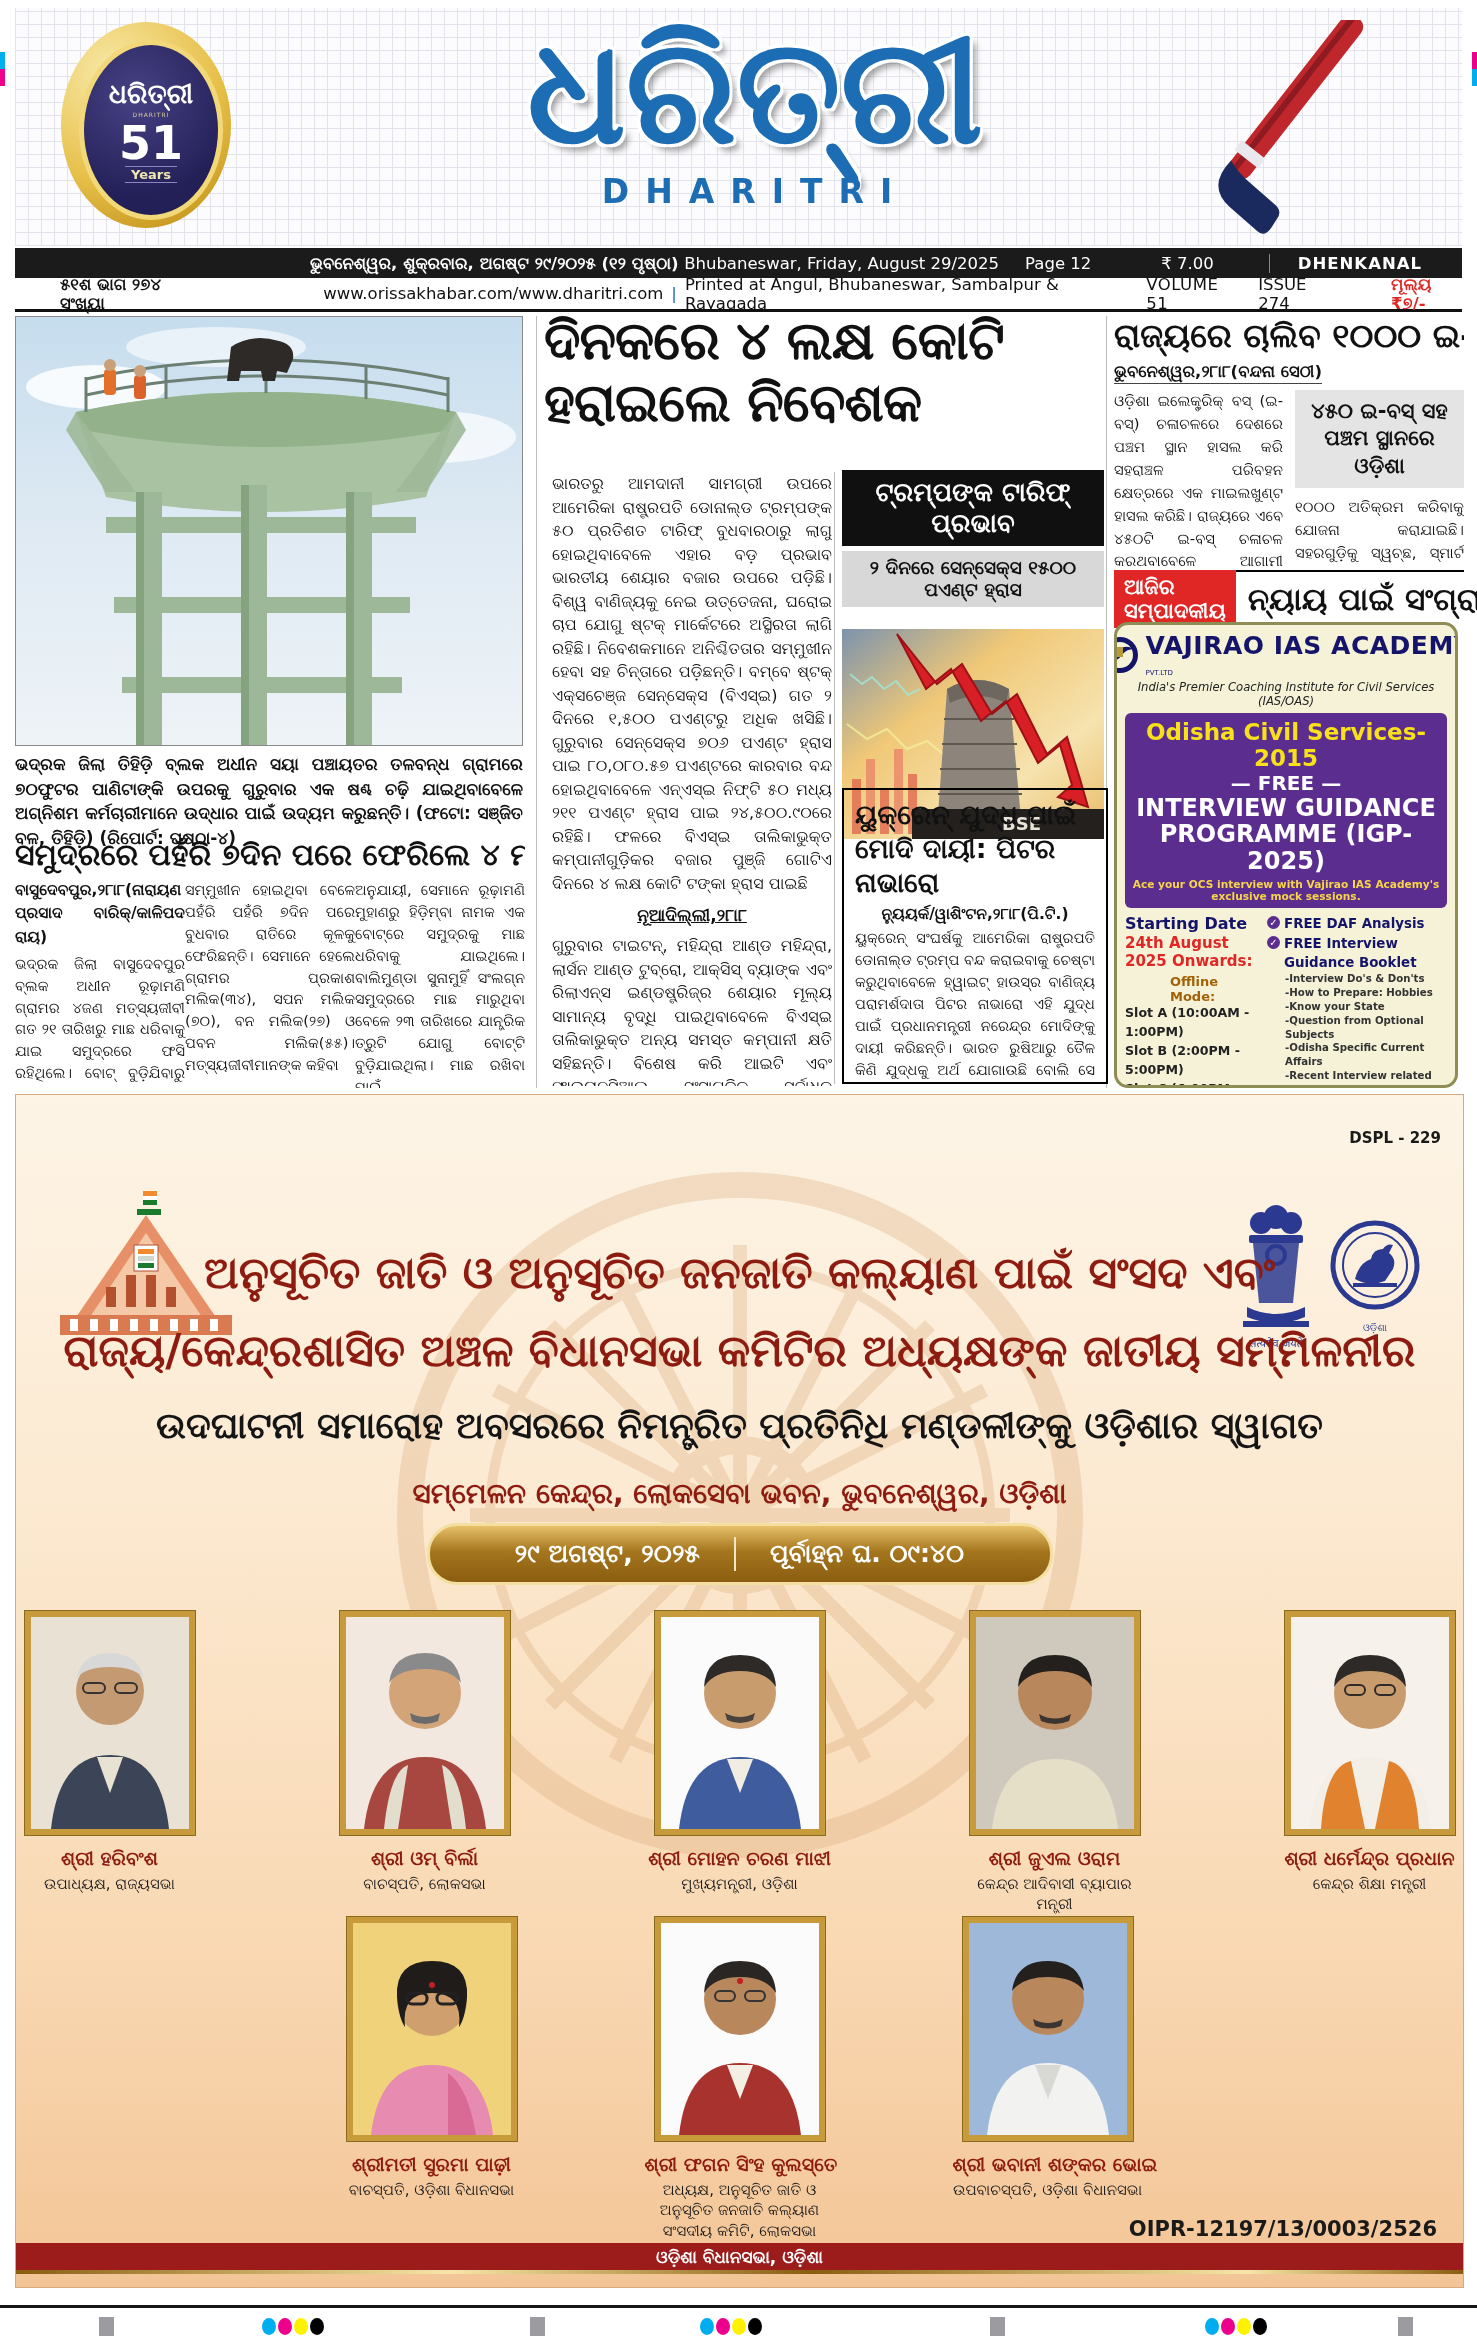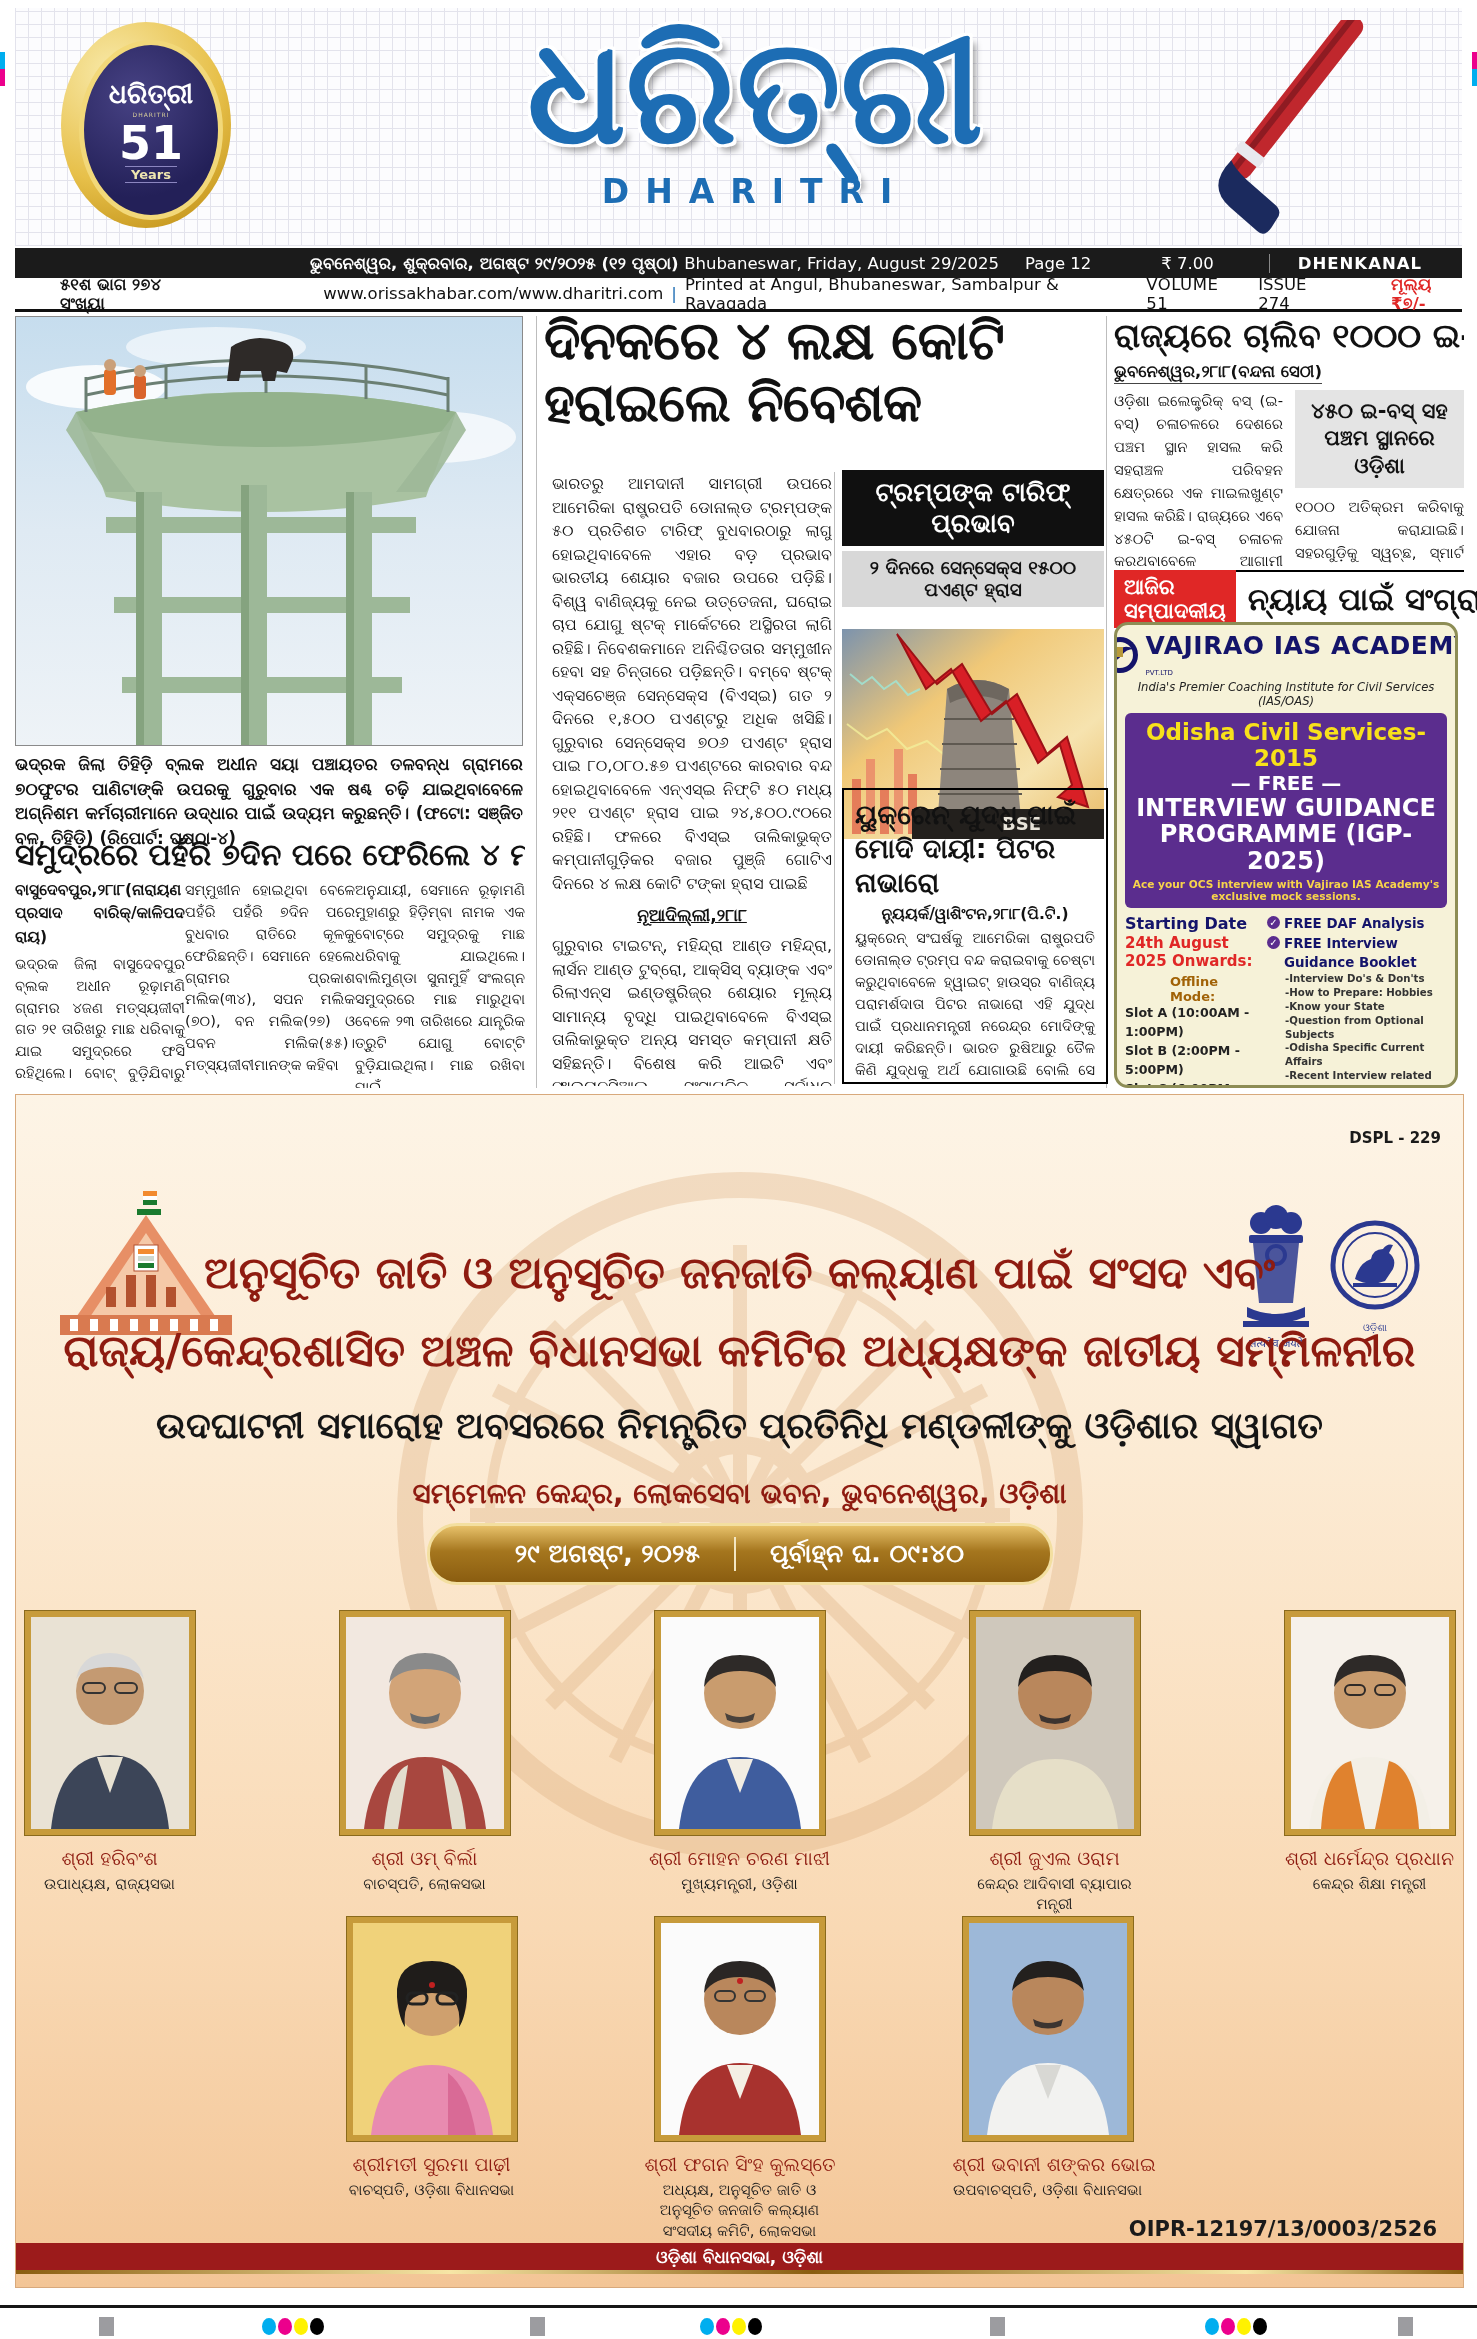--- a/index.html
+++ b/index.html
@@ -128,21 +128,21 @@
   .asm-h3{position:absolute;left:0;top:310px;width:100%;text-align:center;font-size:36px;font-weight:bold;color:#151515;}
   .asm-venue{position:absolute;left:0;top:382px;width:100%;text-align:center;font-size:28px;font-weight:bold;color:#8e1b10;}
   .asm-pill{position:absolute;left:50%;top:428px;transform:translateX(-50%);width:620px;height:56px;border-radius:30px;
     background:linear-gradient(180deg,#e7c16a,#a5761e 45%,#8a5d10);border:3px solid #f3dfa0;
     display:flex;align-items:center;justify-content:center;gap:34px;color:#fff;font-size:25px;font-weight:bold;}
   .pill-div{width:2px;height:34px;background:#f3e6c2;}
   .asm-row1{position:absolute;left:0;top:516px;width:100%;display:flex;justify-content:center;gap:128px;}
   .asm-row2{position:absolute;left:0;top:822px;width:100%;display:flex;justify-content:center;gap:118px;}
   .dig{width:190px;text-align:center;}
   .dig-frame{width:158px;height:212px;margin:0 auto;border:6px solid #c79b3b;outline:1px solid #8a6a1c;background:#fff;overflow:hidden;}
-  .dig-name{font-size:19px;font-weight:normal;color:#8e1b10;margin-top:12px;white-space:nowrap;}
+  .dig-name{font-size:19px;font-weight:bold;color:#8e1b10;margin-top:12px;white-space:nowrap;}
   .dig-title{font-size:15px;color:#1a1a1a;margin-top:4px;line-height:1.35;}
   .asm-oipr{position:absolute;right:26px;top:1122px;font-size:21px;font-weight:bold;color:#1a1a1a;}
   .asm-redbar{position:absolute;left:0;top:1148px;width:100%;height:27px;background:#9c1b1b;color:#fff;
     display:flex;align-items:center;justify-content:center;font-size:17px;font-weight:bold;}
   .asm-gold{position:absolute;left:0;top:1175px;width:100%;height:4px;
     background:linear-gradient(90deg,#8a5d10,#f7e6a6 30%,#8a5d10 55%,#f7e6a6 85%,#8a5d10);}
 
   
   .footrule{left:0;top:2305px;width:1477px;height:3px;background:#161616;}
   .mark-sq{width:15px;height:19px;background:#9c9ca0;top:2317px;}

